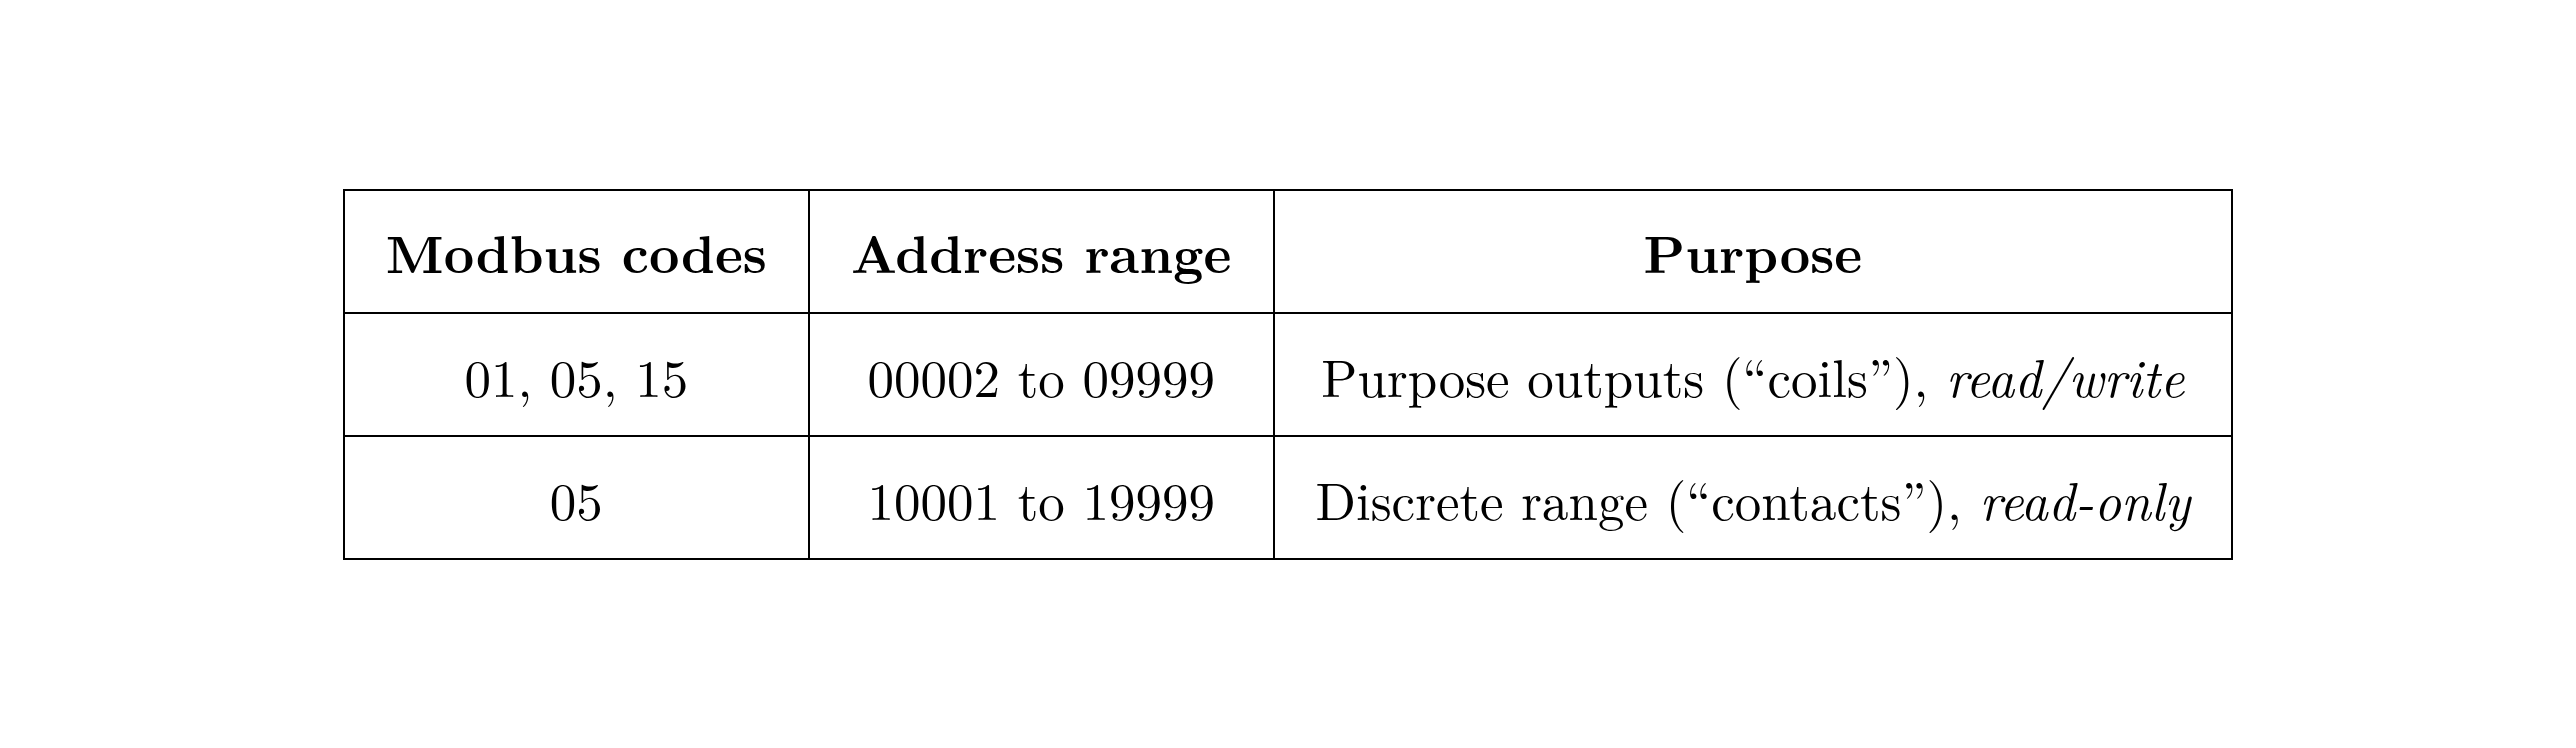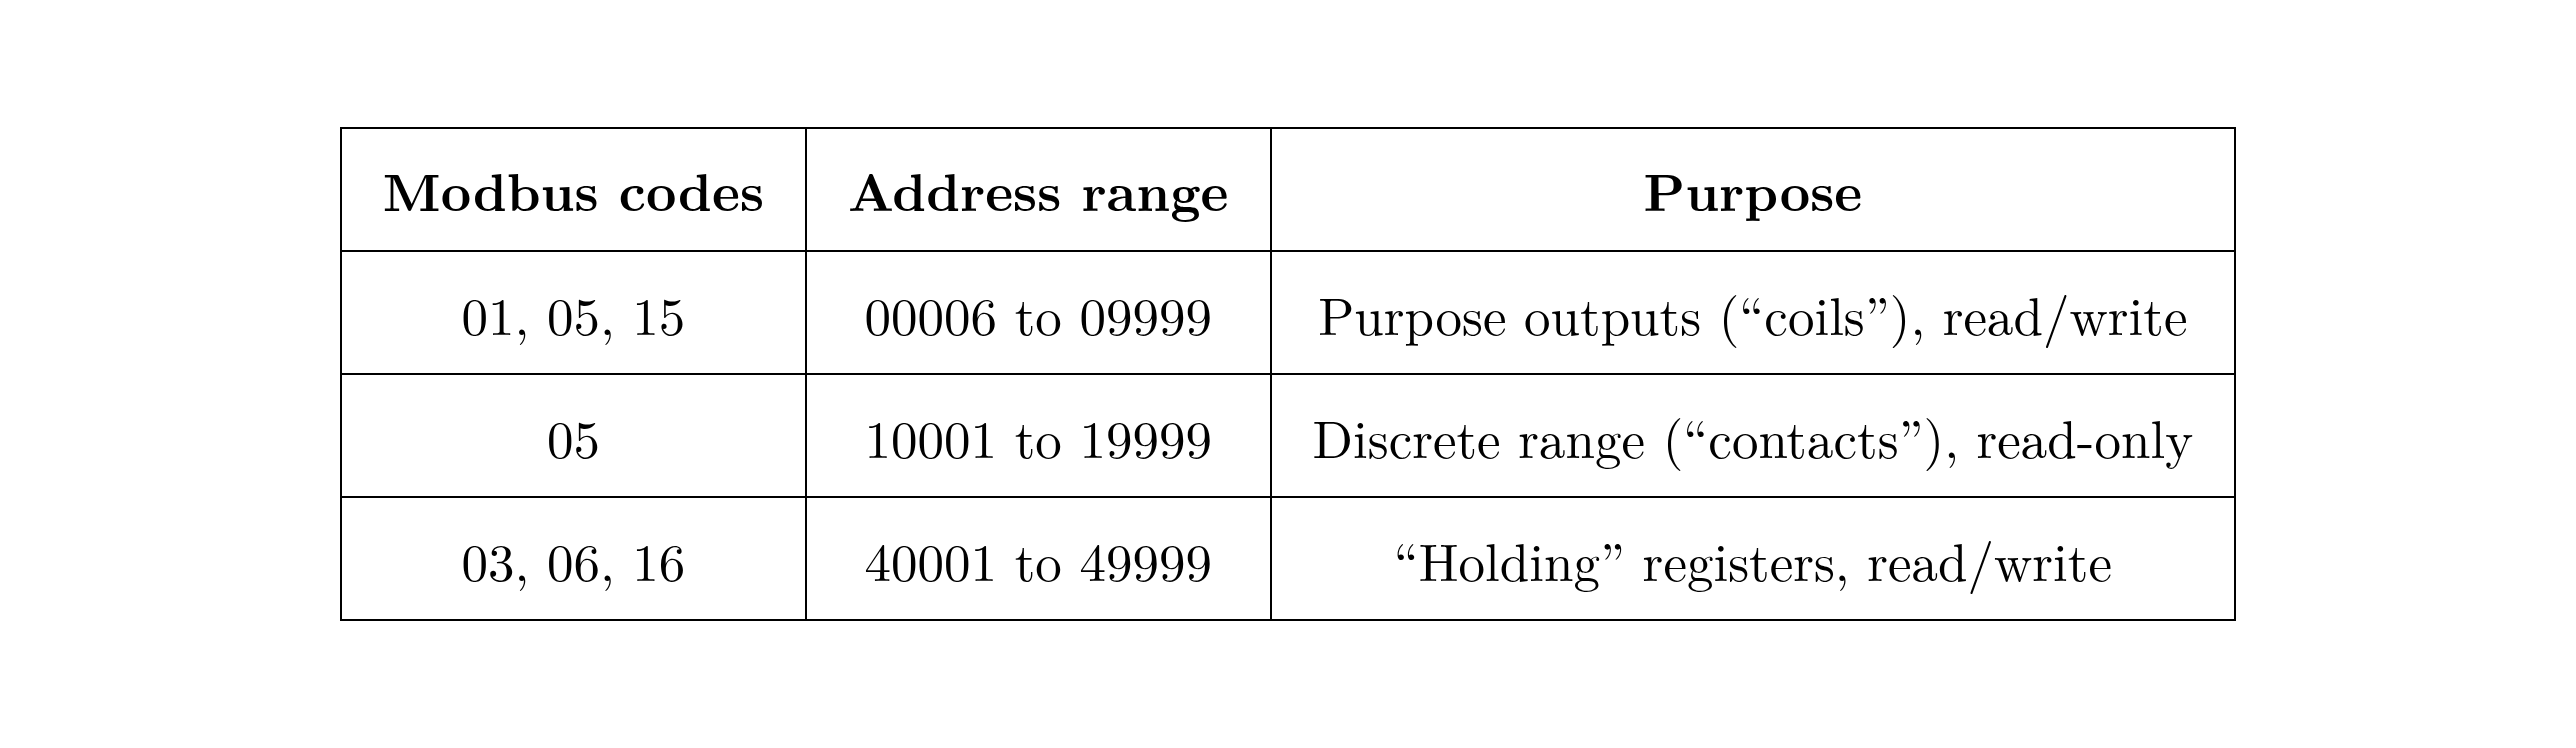--- a/index.html
+++ b/index.html
@@ -27,50 +27,44 @@
     padding: 34px 41px;
     text-align: center;
     font-weight: normal;
     white-space: nowrap;
     margin-left: 24px;
   }
   table.modbus th {
     font-weight: bold;
   }
   .ital {
+    font-style: italic;
   }
 </style>
 </head>
 <body>
 
 <table class="modbus">
   <thead>
     <tr>
       <th>Modbus codes</th>
       <th>Address range</th>
       <th>Purpose</th>
     </tr>
   </thead>
   <tbody>
     <tr>
       <td>01, 05, 15</td>
-      <td>00006 to 09999</td>
+      <td>00002 to 09999</td>
       <td>
         <span>Purpose outputs (“coils”), </span><span class="ital">read/write</span>
       </td>
     </tr>
     <tr>
       <td>05</td>
       <td>10001 to 19999</td>
       <td>
         <span>Discrete range (“contacts”), </span><span class="ital">read-only</span>
       </td>
     </tr>
-    <tr>
-      <td>03, 06, 16</td>
-      <td>40001 to 49999</td>
-      <td>
-        <span>“Holding” registers, </span><span class="ital">read/write</span>
-      </td>
-    </tr>
   </tbody>
 </table>
 
 
 </body></html>

